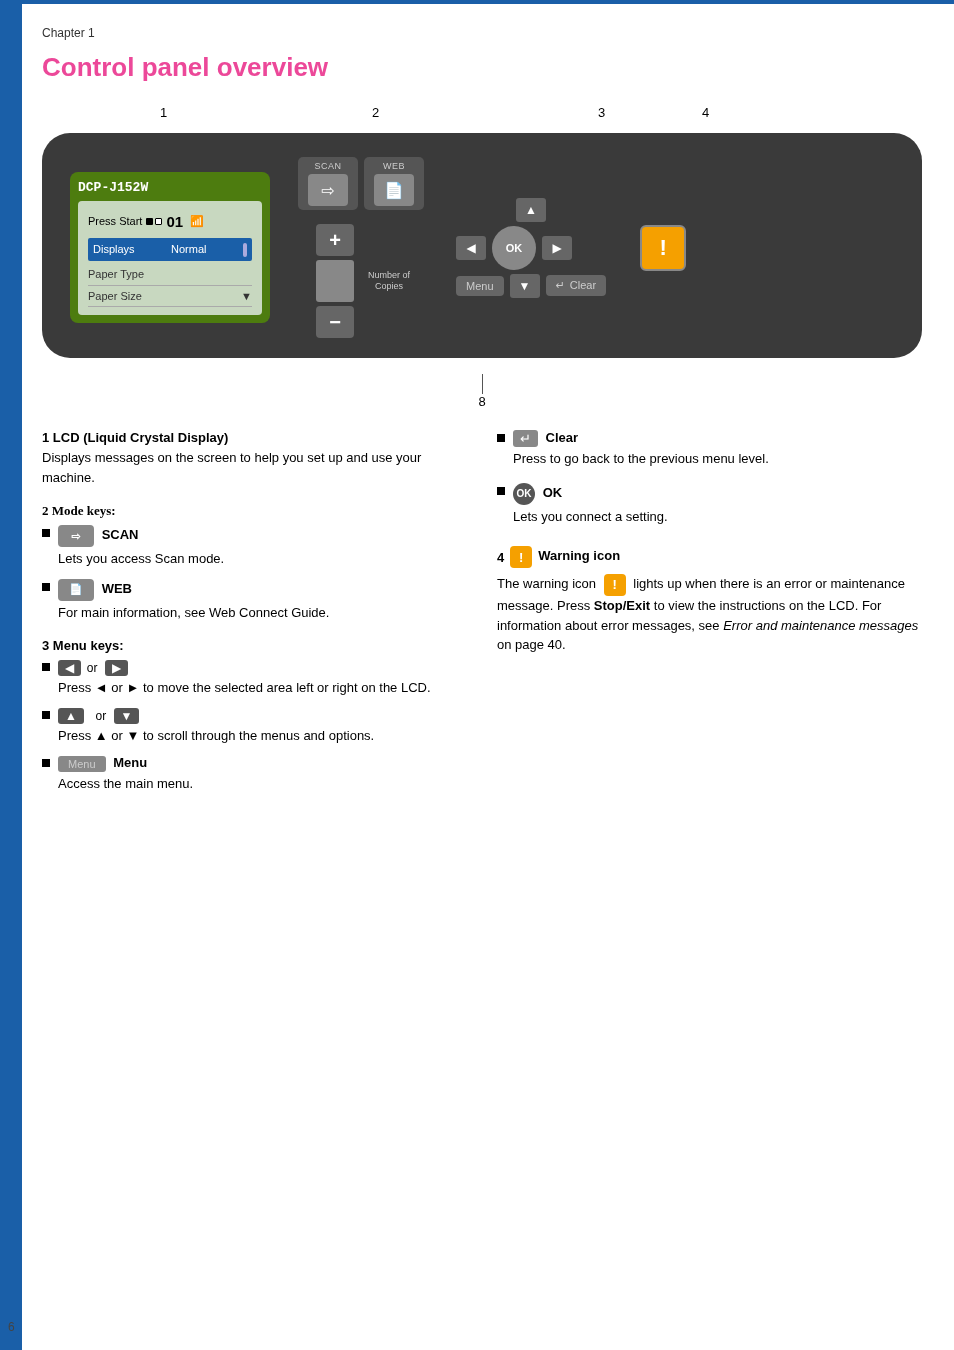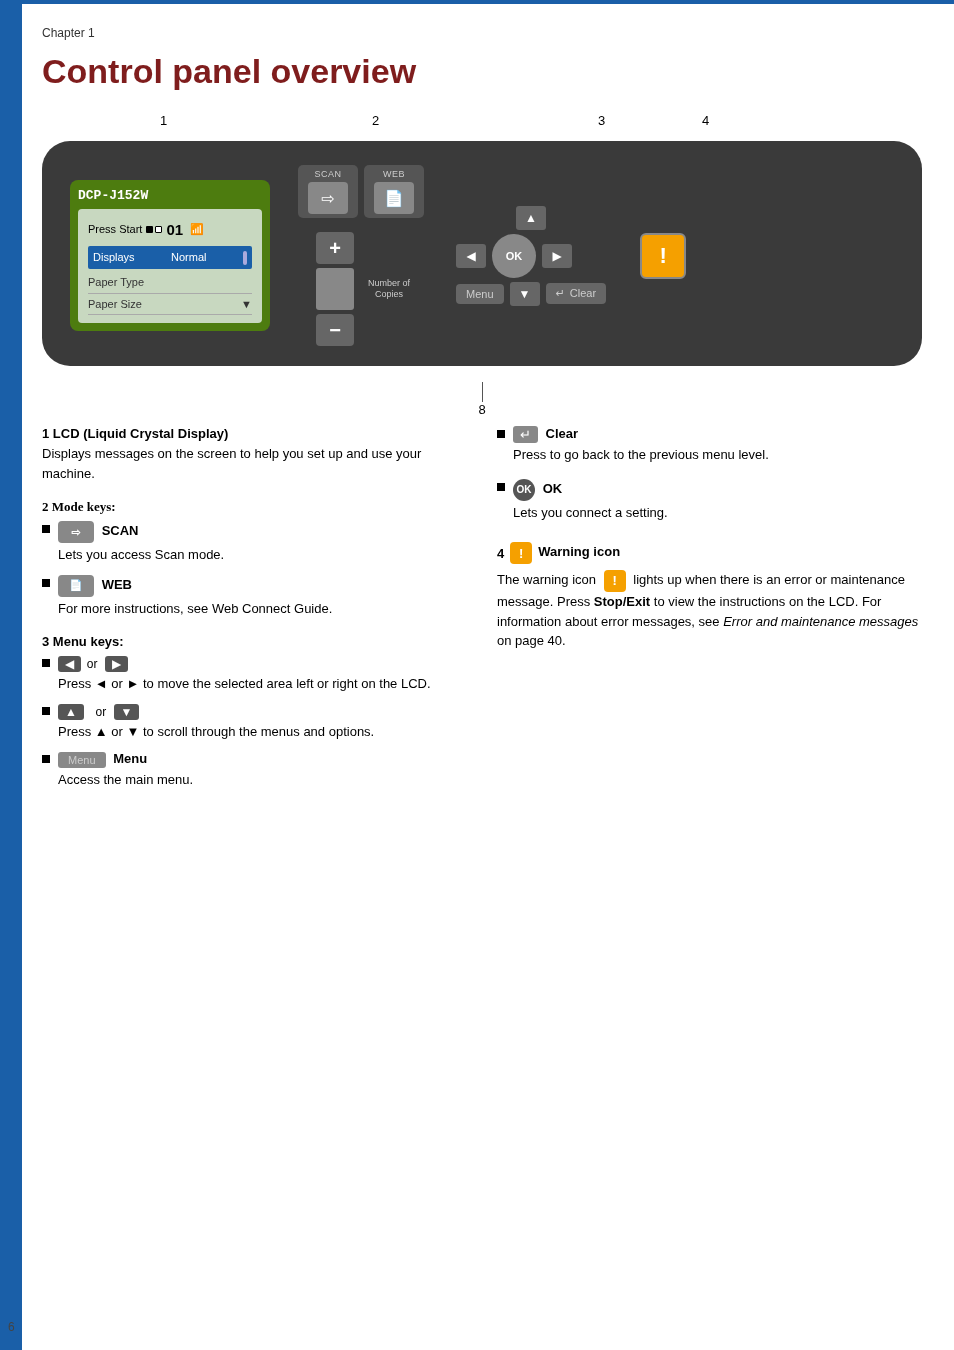--- a/index.html
+++ b/index.html
@@ -28,24 +28,24 @@
       padding: 18px 32px 32px 20px;
     }
 
     .chapter-label {
       font-size: 12px;
       color: #333;
       margin-bottom: 12px;
       margin-top: 4px;
     }
     .page-title {
-      font-size: 34px;
+      font-size: 26px;
       font-weight: bold;
       margin-bottom: 22px;
-      color: #7f1d1d;
+      color: #ec4899;
     }
 
     
     .diagram-container {
       background: #3a3a3a;
       border-radius: 28px;
       padding: 24px 28px 20px 28px;
       margin-bottom: 16px;
       position: relative;
       display: flex;
@@ -492,21 +492,21 @@
         </div>
 
       </div>
 
       <div style="text-align:center;margin-top:0;">
         <div style="width:1px;height:20px;background:#555;margin:0 auto;"></div>
         <div style="font-size:13px;">8</div>
       </div>
     </div>
 
-    <div class="descriptions" style="margin-top:9px;">
+    <div class="descriptions" style="margin-top:21px;">
 
       <div>
 
         <div class="desc-item">
           <span class="desc-num">1</span>
           <span class="desc-heading">LCD (Liquid Crystal Display)</span>
           <div class="desc-text">Displays messages on the screen to help you set up and use your machine.</div>
         </div>
 
         <div class="desc-item">
@@ -519,21 +519,21 @@
               <span class="sub-heading">SCAN</span>
               <div class="sub-text">Lets you access Scan mode.</div>
             </div>
           </div>
 
           <div class="sub-item">
             <span class="bullet-sq"></span>
             <div class="sub-content">
               <span class="inline-btn">📄</span>
               <span class="sub-heading">WEB</span>
-              <div class="sub-text">For more instructions, see Web Connect Guide.</div>
+              <div class="sub-text">For main information, see Web Connect Guide.</div>
             </div>
           </div>
         </div>
 
         <div class="desc-item">
           <div style="margin-bottom:6px;"><span class="desc-num">3  </span><span class="desc-heading">Menu keys:</span></div>
 
           <div class="sub-item">
             <span class="bullet-sq"></span>
             <div class="sub-content">

